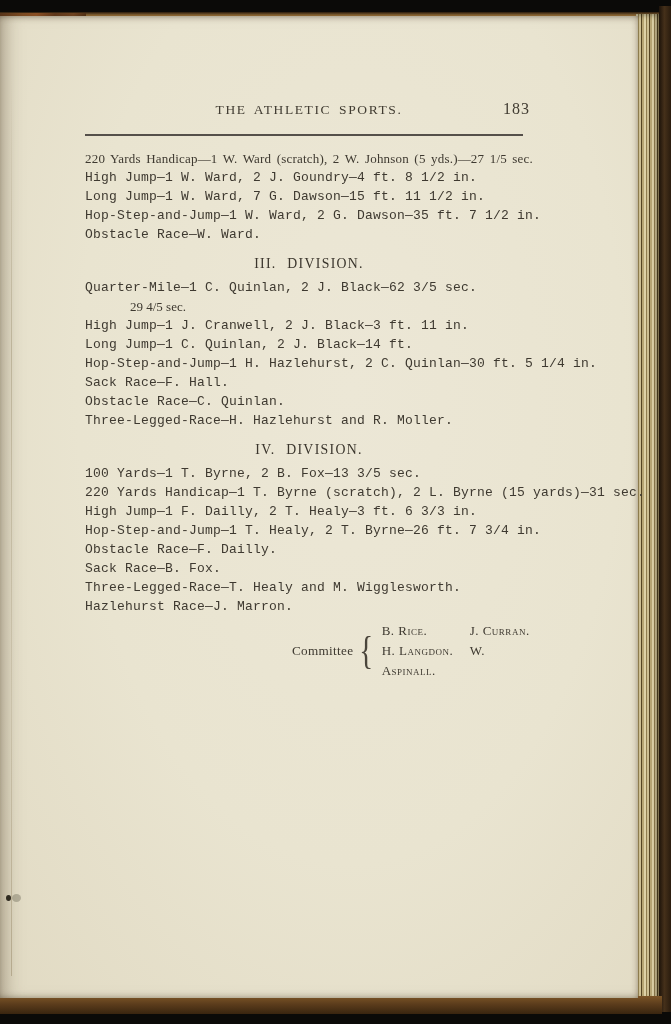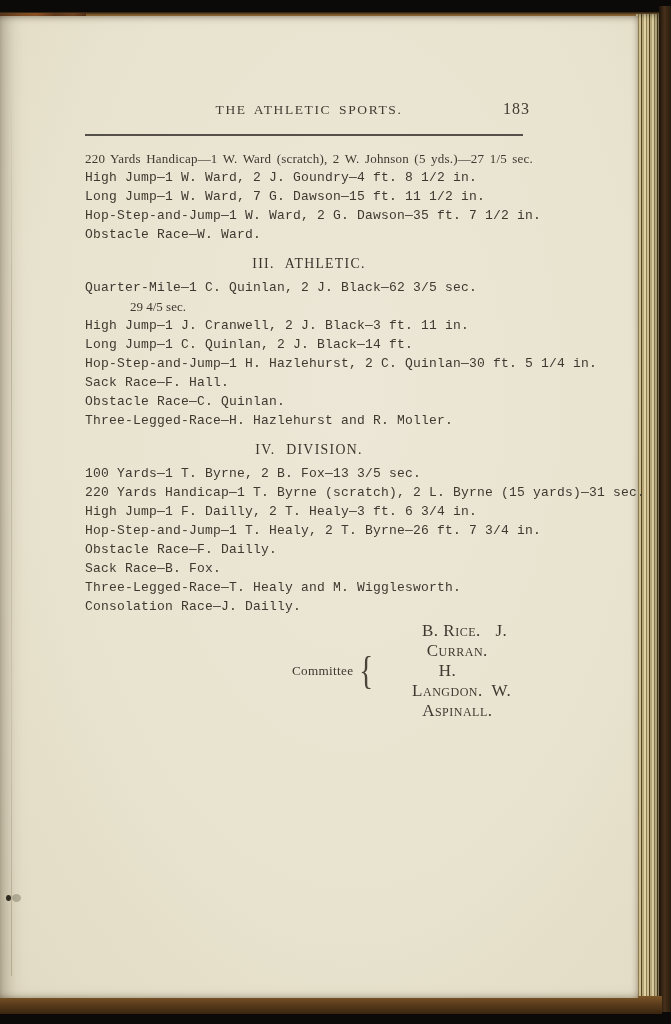--- a/index.html
+++ b/index.html
@@ -81,21 +81,21 @@
   .entry.justify { text-align: justify; text-align-last: justify; word-spacing: -.3px; }
   .continuation { padding-left: 45px; }
 
   .committee { display: flex; align-items: center; margin: 5px 0 0 207px; color: #3e3930; }
   .committee-label { font-size: 13.2px; letter-spacing: .3px; }
   .committee-brace {
     font-size: 34px; font-weight: 300; margin: 0 7px 0 5px; color: #4a453b;
     transform: scaleY(1.18) scaleX(.85); line-height: 40px;
   }
   .committee-names { display: flex; flex-direction: column; }
-  .committee-row { line-height: 20px; font-variant: small-caps; font-size: 17px; letter-spacing: .5px; text-align: center; }
+  .committee-row { line-height: 20px; font-variant: small-caps; font-size: 13px; letter-spacing: .5px; }
   .committee-col1 { display: inline-block; width: 88px; }
 </style>
 </head>
 <body>
 
 <div class="scene">
   <div class="cover-top-line"></div>
   <div class="pages-stack"></div>
   <div class="cover-right"></div>
   <div class="cover-corner"></div>
@@ -116,40 +116,40 @@
 
       <div class="content" id="content">
           <div class="section">
             <div class="entry justify">220 Yards Handicap—1 W. Ward (scratch), 2 W. Johnson (5 yds.)—27 1/5 sec.</div>
             <div class="entry oneline">High Jump—1 W. Ward, 2 J. Goundry—4 ft. 8 1/2 in.</div>
             <div class="entry oneline">Long Jump—1 W. Ward, 7 G. Dawson—15 ft. 11 1/2 in.</div>
             <div class="entry oneline">Hop-Step-and-Jump—1 W. Ward, 2 G. Dawson—35 ft. 7 1/2 in.</div>
             <div class="entry oneline">Obstacle Race—W. Ward.</div>
           </div>
           <div class="section">
-            <div class="division-heading">III. ATHLETIC.</div>
+            <div class="division-heading">III. DIVISION.</div>
             <div class="entry oneline">Quarter-Mile—1 C. Quinlan, 2 J. Black—62 3/5 sec.</div>
             <div class="continuation">29 4/5 sec.</div>
             <div class="entry oneline">High Jump—1 J. Cranwell, 2 J. Black—3 ft. 11 in.</div>
             <div class="entry oneline">Long Jump—1 C. Quinlan, 2 J. Black—14 ft.</div>
             <div class="entry oneline">Hop-Step-and-Jump—1 H. Hazlehurst, 2 C. Quinlan—30 ft. 5 1/4 in.</div>
             <div class="entry oneline">Sack Race—F. Hall.</div>
             <div class="entry oneline">Obstacle Race—C. Quinlan.</div>
             <div class="entry oneline">Three-Legged-Race—H. Hazlehurst and R. Moller.</div>
           </div>
           <div class="section">
             <div class="division-heading">IV. DIVISION.</div>
             <div class="entry oneline">100 Yards—1 T. Byrne, 2 B. Fox—13 3/5 sec.</div>
             <div class="entry oneline">220 Yards Handicap—1 T. Byrne (scratch), 2 L. Byrne (15 yards)—31 sec.</div>
-            <div class="entry oneline">High Jump—1 F. Dailly, 2 T. Healy—3 ft. 6 3/4 in.</div>
+            <div class="entry oneline">High Jump—1 F. Dailly, 2 T. Healy—3 ft. 6 3/3 in.</div>
             <div class="entry oneline">Hop-Step-and-Jump—1 T. Healy, 2 T. Byrne—26 ft. 7 3/4 in.</div>
             <div class="entry oneline">Obstacle Race—F. Dailly.</div>
             <div class="entry oneline">Sack Race—B. Fox.</div>
             <div class="entry oneline">Three-Legged-Race—T. Healy and M. Wigglesworth.</div>
-            <div class="entry oneline">Consolation Race—J. Dailly.</div>
+            <div class="entry oneline">Hazlehurst Race—J. Marron.</div>
           </div>
         </div>
 
       <div class="committee">
         <span class="committee-label">Committee</span>
         <span class="committee-brace">{</span>
         <div class="committee-names" id="committee-names">
             <div class="committee-row"><span class="committee-col1">B. Rice.</span><span>J. Curran.</span></div>
             <div class="committee-row"><span class="committee-col1">H. Langdon.</span><span>W. Aspinall.</span></div>
           </div>

